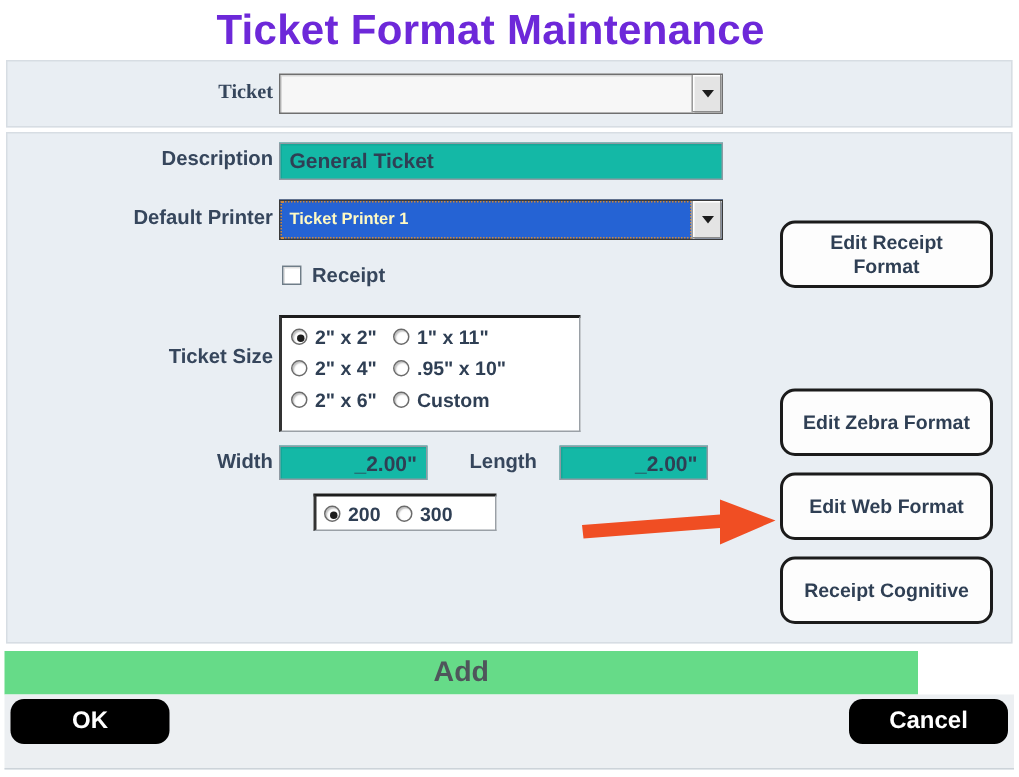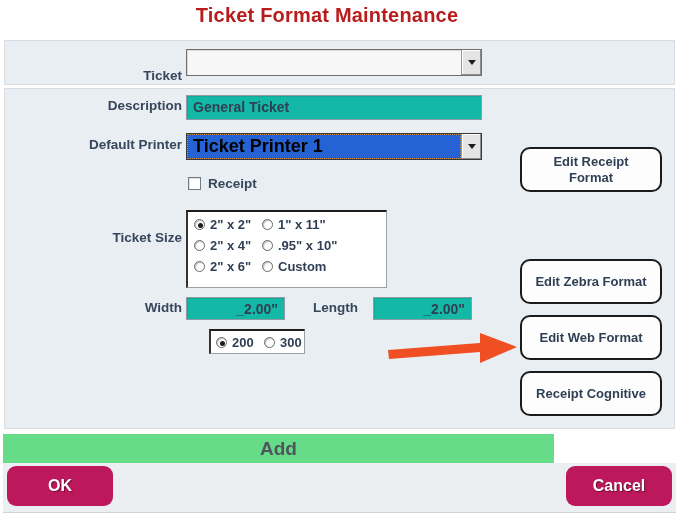--- a/index.html
+++ b/index.html
@@ -1,20 +1,20 @@
 <!DOCTYPE html>
 <html><head>
 <meta charset="utf-8">
 <style>
   * { margin:0; padding:0; box-sizing:border-box; }
   body { background:#fff; font-family:"Liberation Sans", sans-serif; }
   .app { position:relative; width:679px; height:518px; background:#fff; overflow:hidden; }
 
   .page-title { position:absolute; top:4px; left:0; width:654px; text-align:center;
-    font-size:20px; font-weight:bold; color:#b91c1c; letter-spacing:.2px; }
+    font-size:28px; font-weight:bold; color:#6d28d9; letter-spacing:.2px; }
 
   .panel { position:absolute; background:#e9eef3; border:1px solid #d7dde3; }
   .ticket-panel { left:4px; top:40px; width:671px; height:45px; }
   .main-panel  { left:4px; top:88px; width:671px; height:341px; }
 
   .lbl { position:absolute; text-align:right; font-size:13.5px; font-weight:bold; color:#36465c; }
 
   
   .tinput { position:absolute; background:#14b8a6; border:1px solid #8f9aa3;
     box-shadow:inset 1px 1px 0 rgba(0,0,0,.08);
@@ -24,21 +24,21 @@
   
   .combo { position:absolute; border:1px solid #6f6f6f; background:#f7f7f7;
     box-shadow:inset 1px 1px 0 rgba(0,0,0,.12); display:flex; }
   .combo .field { flex:1 1 auto; }
   .combo .drop { width:20px; background:#e4e4e4; border-left:1px solid #9a9a9a;
     box-shadow:inset -1px -1px 0 #8c8c8c, inset 1px 1px 0 #fff;
     display:flex; align-items:center; justify-content:center; }
   .caret { width:0; height:0; border-left:4px solid transparent; border-right:4px solid transparent;
     border-top:5px solid #1c1c1c; }
   .combo.selected { border-color:#3a3a3a; background:#2563d4; }
-  .combo.selected .field { border:1px dotted #cf8a3e; color:#000000; font-size:18px; font-weight:bold;
+  .combo.selected .field { border:1px dotted #cf8a3e; color:#fef9c3; font-size:11px; font-weight:bold;
     padding:2px 5px; line-height:19px; }
 
   
   .checkrow { position:absolute; display:flex; align-items:center; gap:7px; }
   .checkbox { width:13px; height:13px; background:#fff; border:1px solid #6f7d88;
     box-shadow:inset 1px 1px 0 rgba(0,0,0,.12); }
   .checkrow span { font-size:13.5px; font-weight:bold; color:#36465c; }
 
   
   .groupbox { position:absolute; background:#fff; border:1px solid #9aa0a6;
@@ -52,40 +52,40 @@
 
   
   .side-btn { position:absolute; left:515px; width:142px; height:45px; background:#fdfdfd;
     border:2px solid #1b1b1b; border-radius:10px; display:flex; align-items:center; justify-content:center;
     text-align:center; font-size:13px; font-weight:bold; color:#2f3f54;
     white-space:pre-line; line-height:16px; cursor:pointer; }
 
   .pointer-arrow { position:absolute; left:379px; top:240px; }
 
   
-  .add-bar { position:absolute; left:3px; top:434px; width:551px; height:29px; background:#66db88;
+  .add-bar { position:absolute; left:3px; top:434px; width:609px; height:29px; background:#66db88;
     display:flex; align-items:center; justify-content:center;
     font-size:19px; font-weight:bold; color:#4f555b; cursor:pointer; }
   .bottom-strip { position:absolute; left:3px; top:463px; width:673px; height:50px;
     background:#eceff2; border-bottom:1px solid #ccd3d9; }
-  .action-btn { position:absolute; top:466px; width:106px; height:40px; background:#be185d;
+  .action-btn { position:absolute; top:466px; width:106px; height:30px; background:#000000;
     border:none; border-radius:9px; color:#fff; font-family:"Liberation Sans", sans-serif;
     font-size:16px; font-weight:bold; text-shadow:1px 1px 1px rgba(0,0,0,.45); cursor:pointer; }
   .ok-btn { left:7px; }
   .cancel-btn { left:566px; }
 </style>
 </head>
 <body>
 
 <div class="app">
 
   <div class="page-title">Ticket Format Maintenance</div>
 
   <div class="panel ticket-panel">
-    <div class="lbl" style="left:0;top:27px;width:177px;">Ticket</div>
+    <div class="lbl" style="left:0;top:12px;width:177px;font-family:Liberation Serif, serif;">Ticket</div>
     <div class="combo" style="left:181px;top:8px;width:296px;height:27px;">
       <div class="field"></div>
       <div class="drop">
         <div class="caret"></div>
       </div>
     </div>
   </div>
 
   <div class="panel main-panel">
 
@@ -131,21 +131,21 @@
         <div class="radio"></div>
         <span>Custom</span>
       </div>
     </div>
 
     <div class="lbl" style="left:0;top:211px;width:177px;">Width</div>
     <div class="tinput right" style="left:181px;top:208px;width:99px;height:23px;">_2.00"</div>
     <div class="lbl" style="left:240px;top:211px;width:113px;">Length</div>
     <div class="tinput right" style="left:368px;top:208px;width:99px;height:23px;">_2.00"</div>
 
-    <div class="groupbox" style="left:204px;top:240px;width:96px;height:25px;">
+    <div class="groupbox" style="left:204px;top:240px;width:122px;height:25px;">
       <div class="radio-item" style="left:5px;top:4px;">
         <div class="radio on"></div>
         <span>200</span>
       </div>
       <div class="radio-item" style="left:53px;top:4px;">
         <div class="radio"></div>
         <span>300</span>
       </div>
     </div>
 

